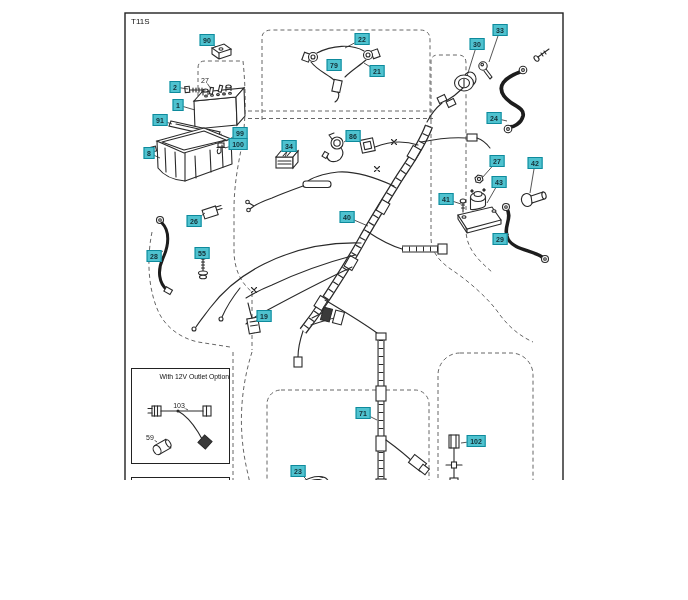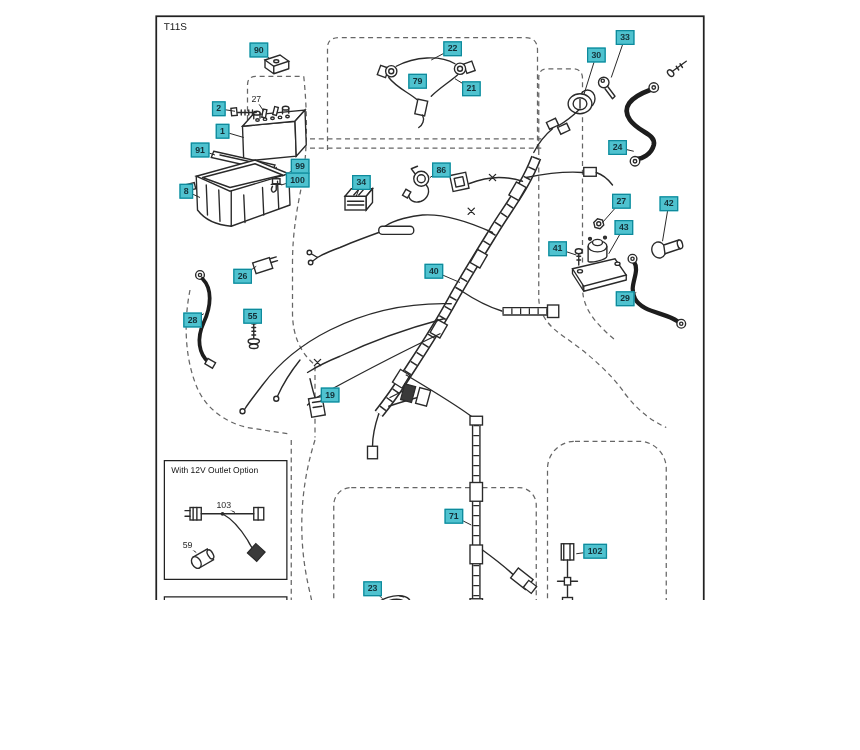--- a/index.html
+++ b/index.html
@@ -1,17 +1,17 @@
 <!DOCTYPE html>
 <html style="--callout-bg: #4fc2cf; --callout-border: #0e8a9c; --callout-text: #142f36;"><head>
 <meta charset="utf-8">
 <style>
   html,body{margin:0;padding:0;background:#fff;}
   #stage{position:relative;width:688px;height:480px;background:#fff;overflow:hidden;
-         font-family:"Liberation Sans",sans-serif;}
+         font-family:"Liberation Sans",sans-serif;text-align:right;}
   #art,#leaders{position:absolute;left:0;top:0;}
   #art{z-index:1;}
   #leaders{z-index:2;}
   .option-box{position:absolute;border:1.3px solid #222;background:transparent;z-index:2;box-sizing:border-box;}
   .option-title{font-size:6.8px;color:#111;padding:4px 0 0 5px;white-space:nowrap;}
   #callout-layer{position:absolute;left:0;top:0;width:100%;height:100%;z-index:4;pointer-events:none;}
   .callout{position:absolute;transform:translate(-50%,-50%);font-size:7px;font-weight:bold;
            color:var(--callout-text,#16323a);line-height:1;white-space:nowrap;}
   .callout.boxed{background:var(--callout-bg,#4fc2cf);border:1px solid var(--callout-border,#0e8a9c);
                  padding:1.5px 2.5px;}

